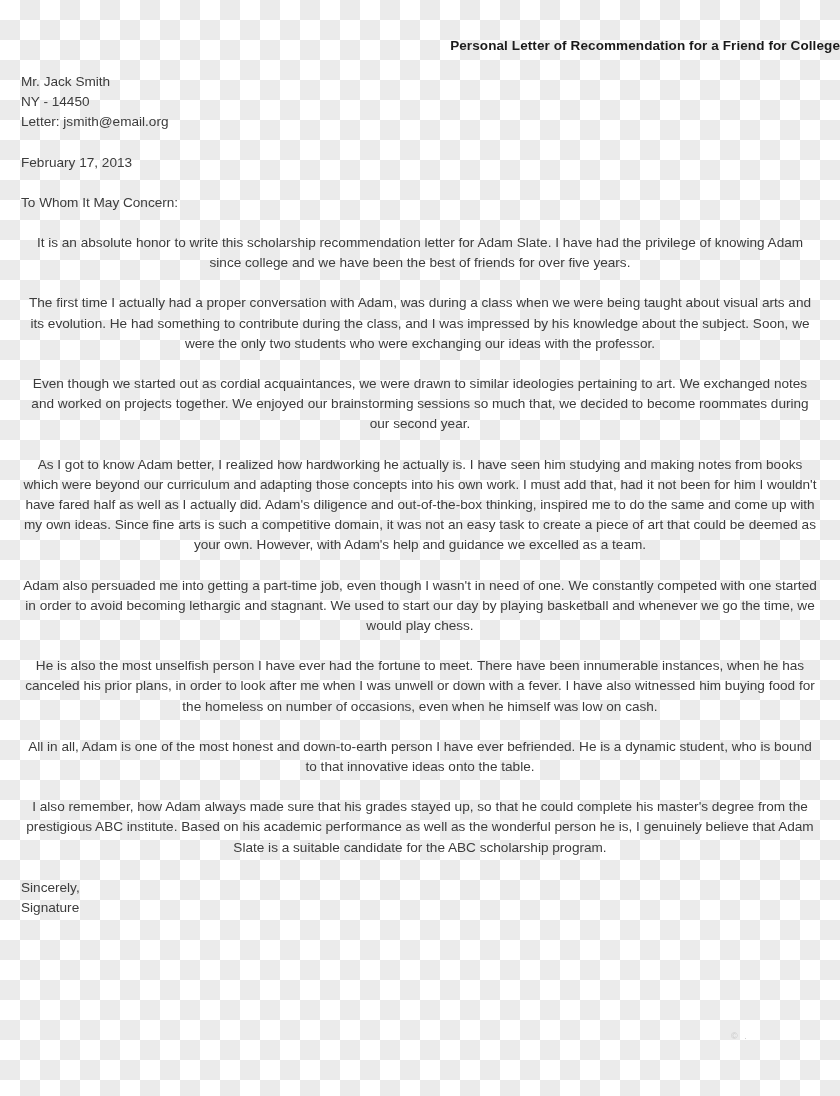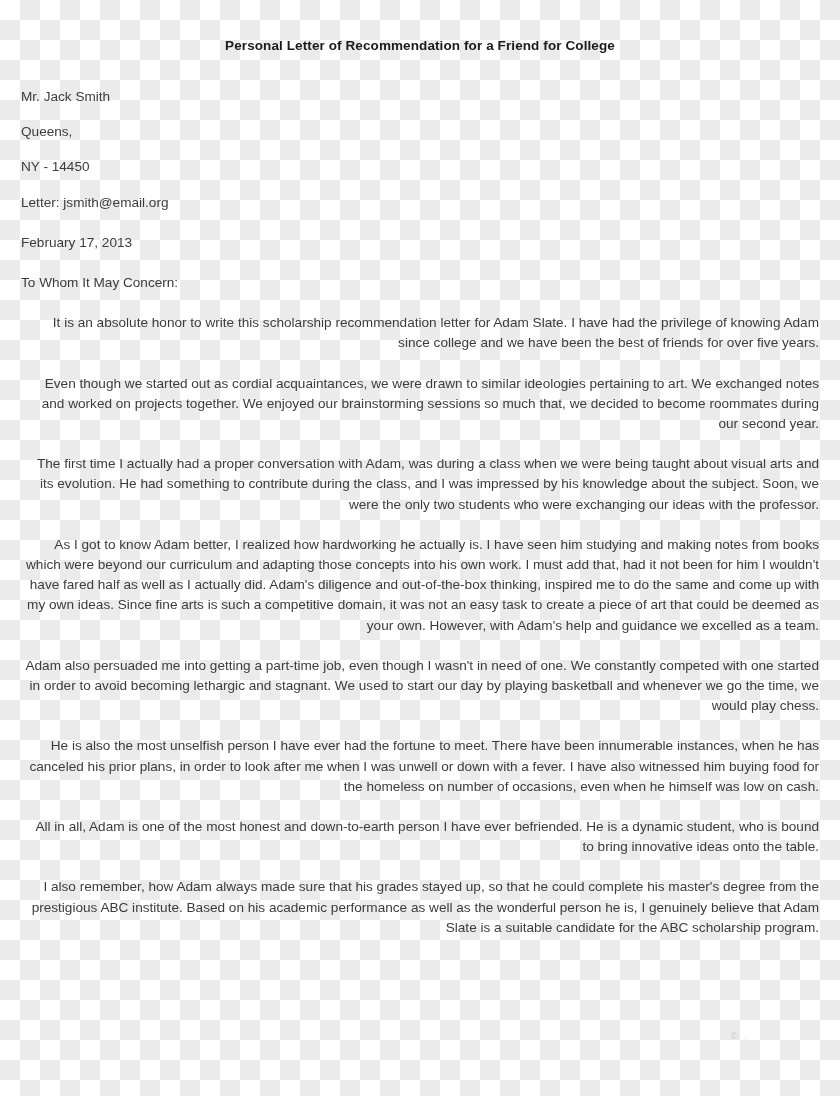--- a/index.html
+++ b/index.html
@@ -25,21 +25,21 @@
     width: 840px;
     height: 1096px;
     box-sizing: border-box;
   }
 
   .doc-title {
     position: absolute;
     left: 0;
     top: 37px;
     width: 840px;
-    text-align: center;
+    text-align: right;
     font-size: 13.5px;
     font-weight: bold;
     color: #1b1b1b;
     letter-spacing: 0.1px;
     line-height: 18px;
   }
 
   .letter-body {
     position: absolute;
     left: 21px;
@@ -50,26 +50,25 @@
     color: #3c3c3c;
   }
 
   .block {
     margin: 0 0 20px 0;
   }
   .block:last-child { margin-bottom: 0; }
 
   .addr-line {
     display: block;
-    margin-top: 15px;
   }
 
   .para {
     margin: 9px 0 20px 0;
-    text-align: right;
+    text-align: center;
   }
 
   .sign-line { display: block; }
 
   .copyright-mark {
     position: absolute;
     left: 731px;
     top: 1031px;
     font-size: 9px;
     color: #c9c9c9;
@@ -82,38 +81,39 @@
 <body>
 
 <div id="page">
 
   <div class="doc-title">Personal Letter of Recommendation for a Friend for College</div>
 
   <div class="letter-body">
 
     <div class="block">
       <span class="addr-line">Mr. Jack Smith</span>
-      <span class="addr-line">Queens,</span>
       <span class="addr-line">NY - 14450</span>
       <span class="addr-line">Letter: jsmith@email.org</span>
     </div>
 
     <div class="block">February 17, 2013</div>
 
     <div class="block">To Whom It May Concern:</div>
 
     <p class="para">It is an absolute honor to write this scholarship recommendation letter for Adam Slate. I have had the privilege of knowing Adam since college and we have been the best of friends for over five years.</p>
+    <p class="para">The first time I actually had a proper conversation with Adam, was during a class when we were being taught about visual arts and its evolution. He had something to contribute during the class, and I was impressed by his knowledge about the subject. Soon, we were the only two students who were exchanging our ideas with the professor.</p>
     <p class="para">Even though we started out as cordial acquaintances, we were drawn to similar ideologies pertaining to art. We exchanged notes and worked on projects together. We enjoyed our brainstorming sessions so much that, we decided to become roommates during our second year.</p>
-    <p class="para">The first time I actually had a proper conversation with Adam, was during a class when we were being taught about visual arts and its evolution. He had something to contribute during the class, and I was impressed by his knowledge about the subject. Soon, we were the only two students who were exchanging our ideas with the professor.</p>
     <p class="para">As I got to know Adam better, I realized how hardworking he actually is. I have seen him studying and making notes from books which were beyond our curriculum and adapting those concepts into his own work. I must add that, had it not been for him I wouldn't have fared half as well as I actually did. Adam's diligence and out-of-the-box thinking, inspired me to do the same and come up with my own ideas. Since fine arts is such a competitive domain, it was not an easy task to create a piece of art that could be deemed as your own. However, with Adam's help and guidance we excelled as a team.</p>
     <p class="para">Adam also persuaded me into getting a part-time job, even though I wasn't in need of one. We constantly competed with one started in order to avoid becoming lethargic and stagnant. We used to start our day by playing basketball and whenever we go the time, we would play chess.</p>
     <p class="para">He is also the most unselfish person I have ever had the fortune to meet. There have been innumerable instances, when he has canceled his prior plans, in order to look after me when I was unwell or down with a fever. I have also witnessed him buying food for the homeless on number of occasions, even when he himself was low on cash.</p>
-    <p class="para">All in all, Adam is one of the most honest and down-to-earth person I have ever befriended. He is a dynamic student, who is bound to bring innovative ideas onto the table.</p>
+    <p class="para">All in all, Adam is one of the most honest and down-to-earth person I have ever befriended. He is a dynamic student, who is bound to that innovative ideas onto the table.</p>
     <p class="para">I also remember, how Adam always made sure that his grades stayed up, so that he could complete his master's degree from the prestigious ABC institute. Based on his academic performance as well as the wonderful person he is, I genuinely believe that Adam Slate is a suitable candidate for the ABC scholarship program.</p>
 
     <div class="block">
+      <span class="sign-line">Sincerely,</span>
+      <span class="sign-line">Signature</span>
     </div>
 
   </div>
 
   <div class="copyright-mark">© .</div>
 
 </div>
 
 </body></html>

